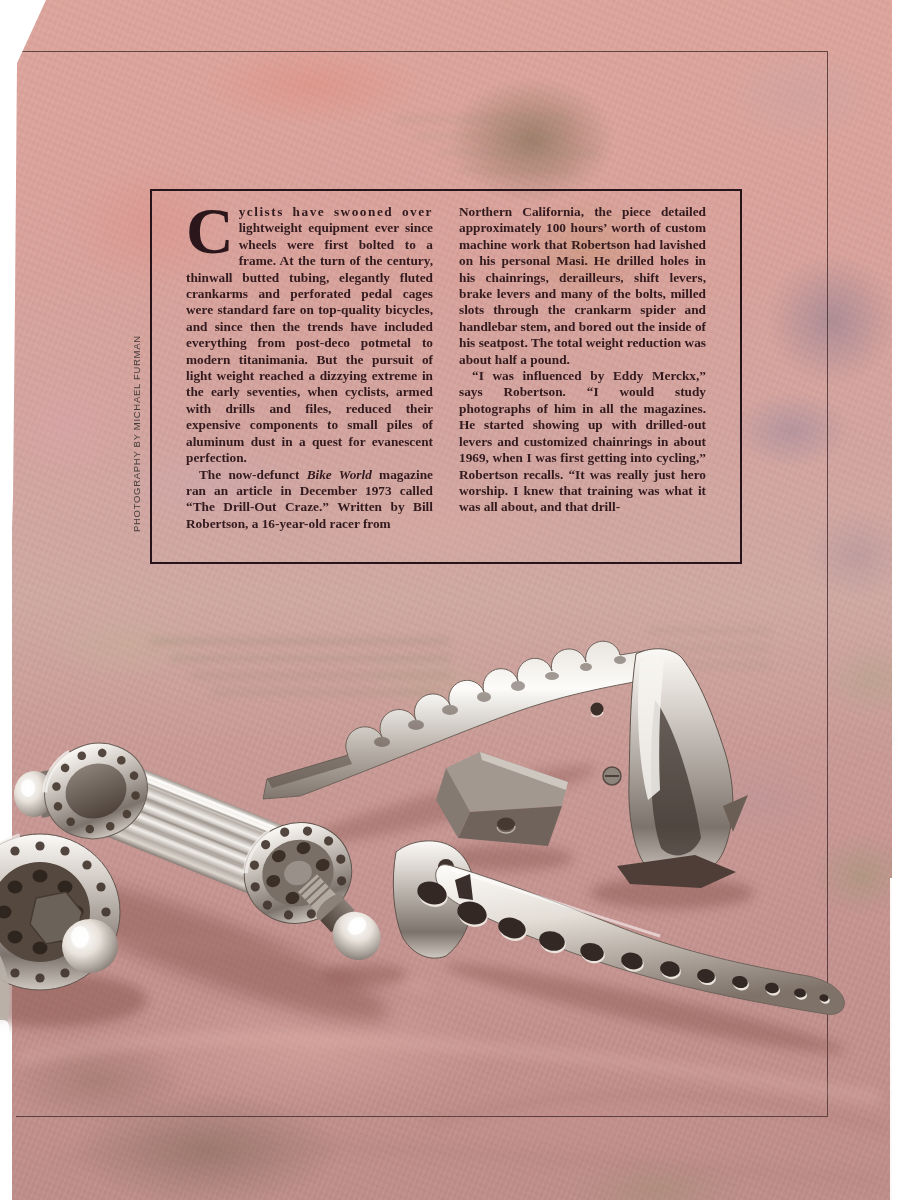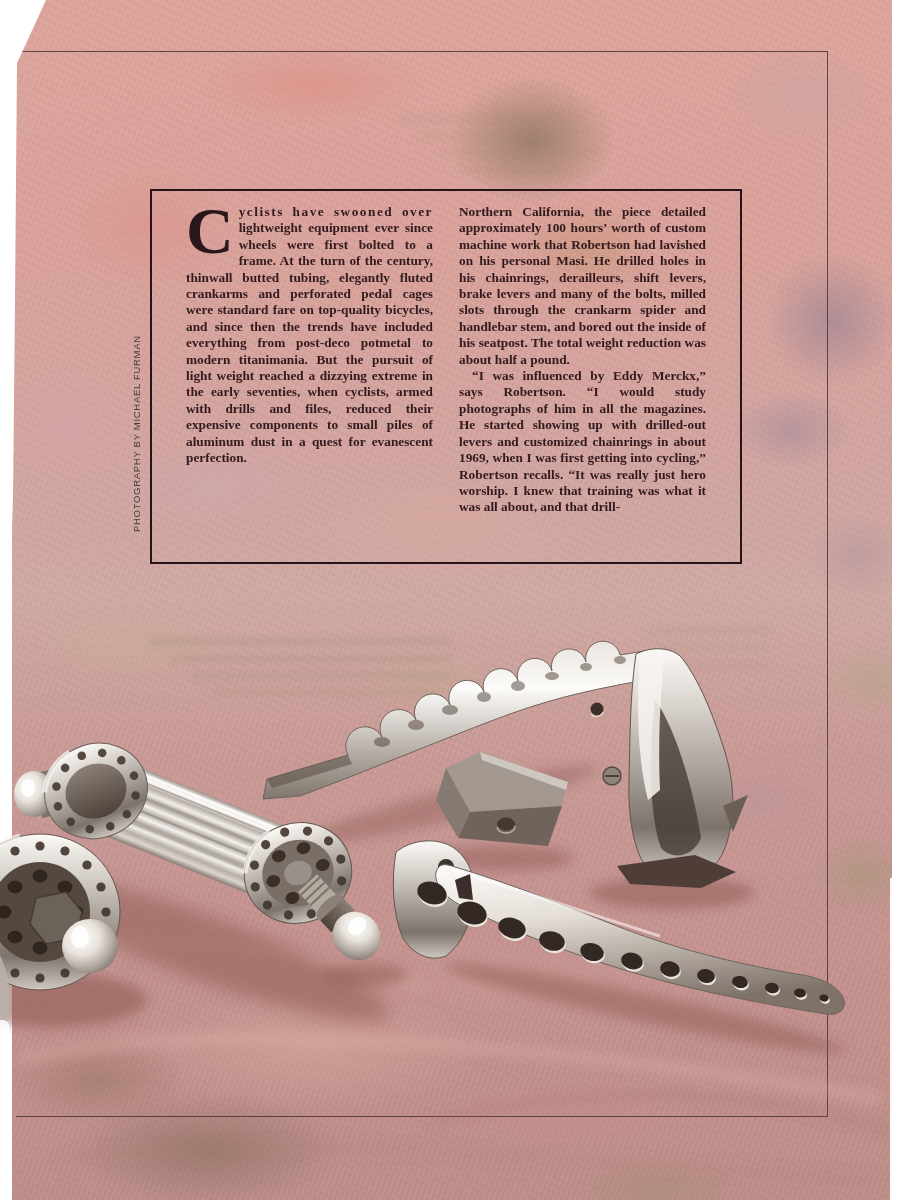--- a/index.html
+++ b/index.html
@@ -360,20 +360,21 @@
     </g>
   </svg>
 
   <div class="frame"></div>
 
   <div class="credit">PHOTOGRAPHY BY MICHAEL FURMAN</div>
 
   <div class="article">
     <div class="col">
       <p><span class="dropcap">C</span><span class="leadspan">yclists have swooned over</span><span> lightweight equipment ever since wheels were first bolted to a frame. At the turn of the century, thinwall butted tubing, elegantly fluted crankarms and perforated pedal cages were standard fare on top-quality bicycles, and since then the trends have included everything from post-deco potmetal to modern titanimania. But the pursuit of light weight reached a dizzying extreme in the early seventies, when cyclists, armed with drills and files, reduced their expensive components to small piles of aluminum dust in a quest for evanescent perfection.</span></p>
+      <p class="indented"><span>The now-defunct </span><i>Bike World</i><span> magazine ran an article in December 1973 called “The Drill-Out Craze.” Written by Bill Robertson, a 16-year-old racer from</span></p>
     </div>
     <div class="col">
       <p>Northern California, the piece detailed approximately 100 hours’ worth of custom machine work that Robertson had lavished on his personal Masi. He drilled holes in his chainrings, derailleurs, shift levers, brake levers and many of the bolts, milled slots through the crankarm spider and handlebar stem, and bored out the inside of his seatpost. The total weight reduction was about half a pound.</p>
       <p class="indented">“I was influenced by Eddy Merckx,” says Robertson. “I would study photographs of him in all the magazines. He started showing up with drilled-out levers and customized chainrings in about 1969, when I was first getting into cycling,” Robertson recalls. “It was really just hero worship. I knew that training was what it was all about, and that drill-</p>
     </div>
   </div>
 
   <div class="edge-left"></div>
   <div class="edge-left-low"></div>
   <div class="edge-right"></div>

